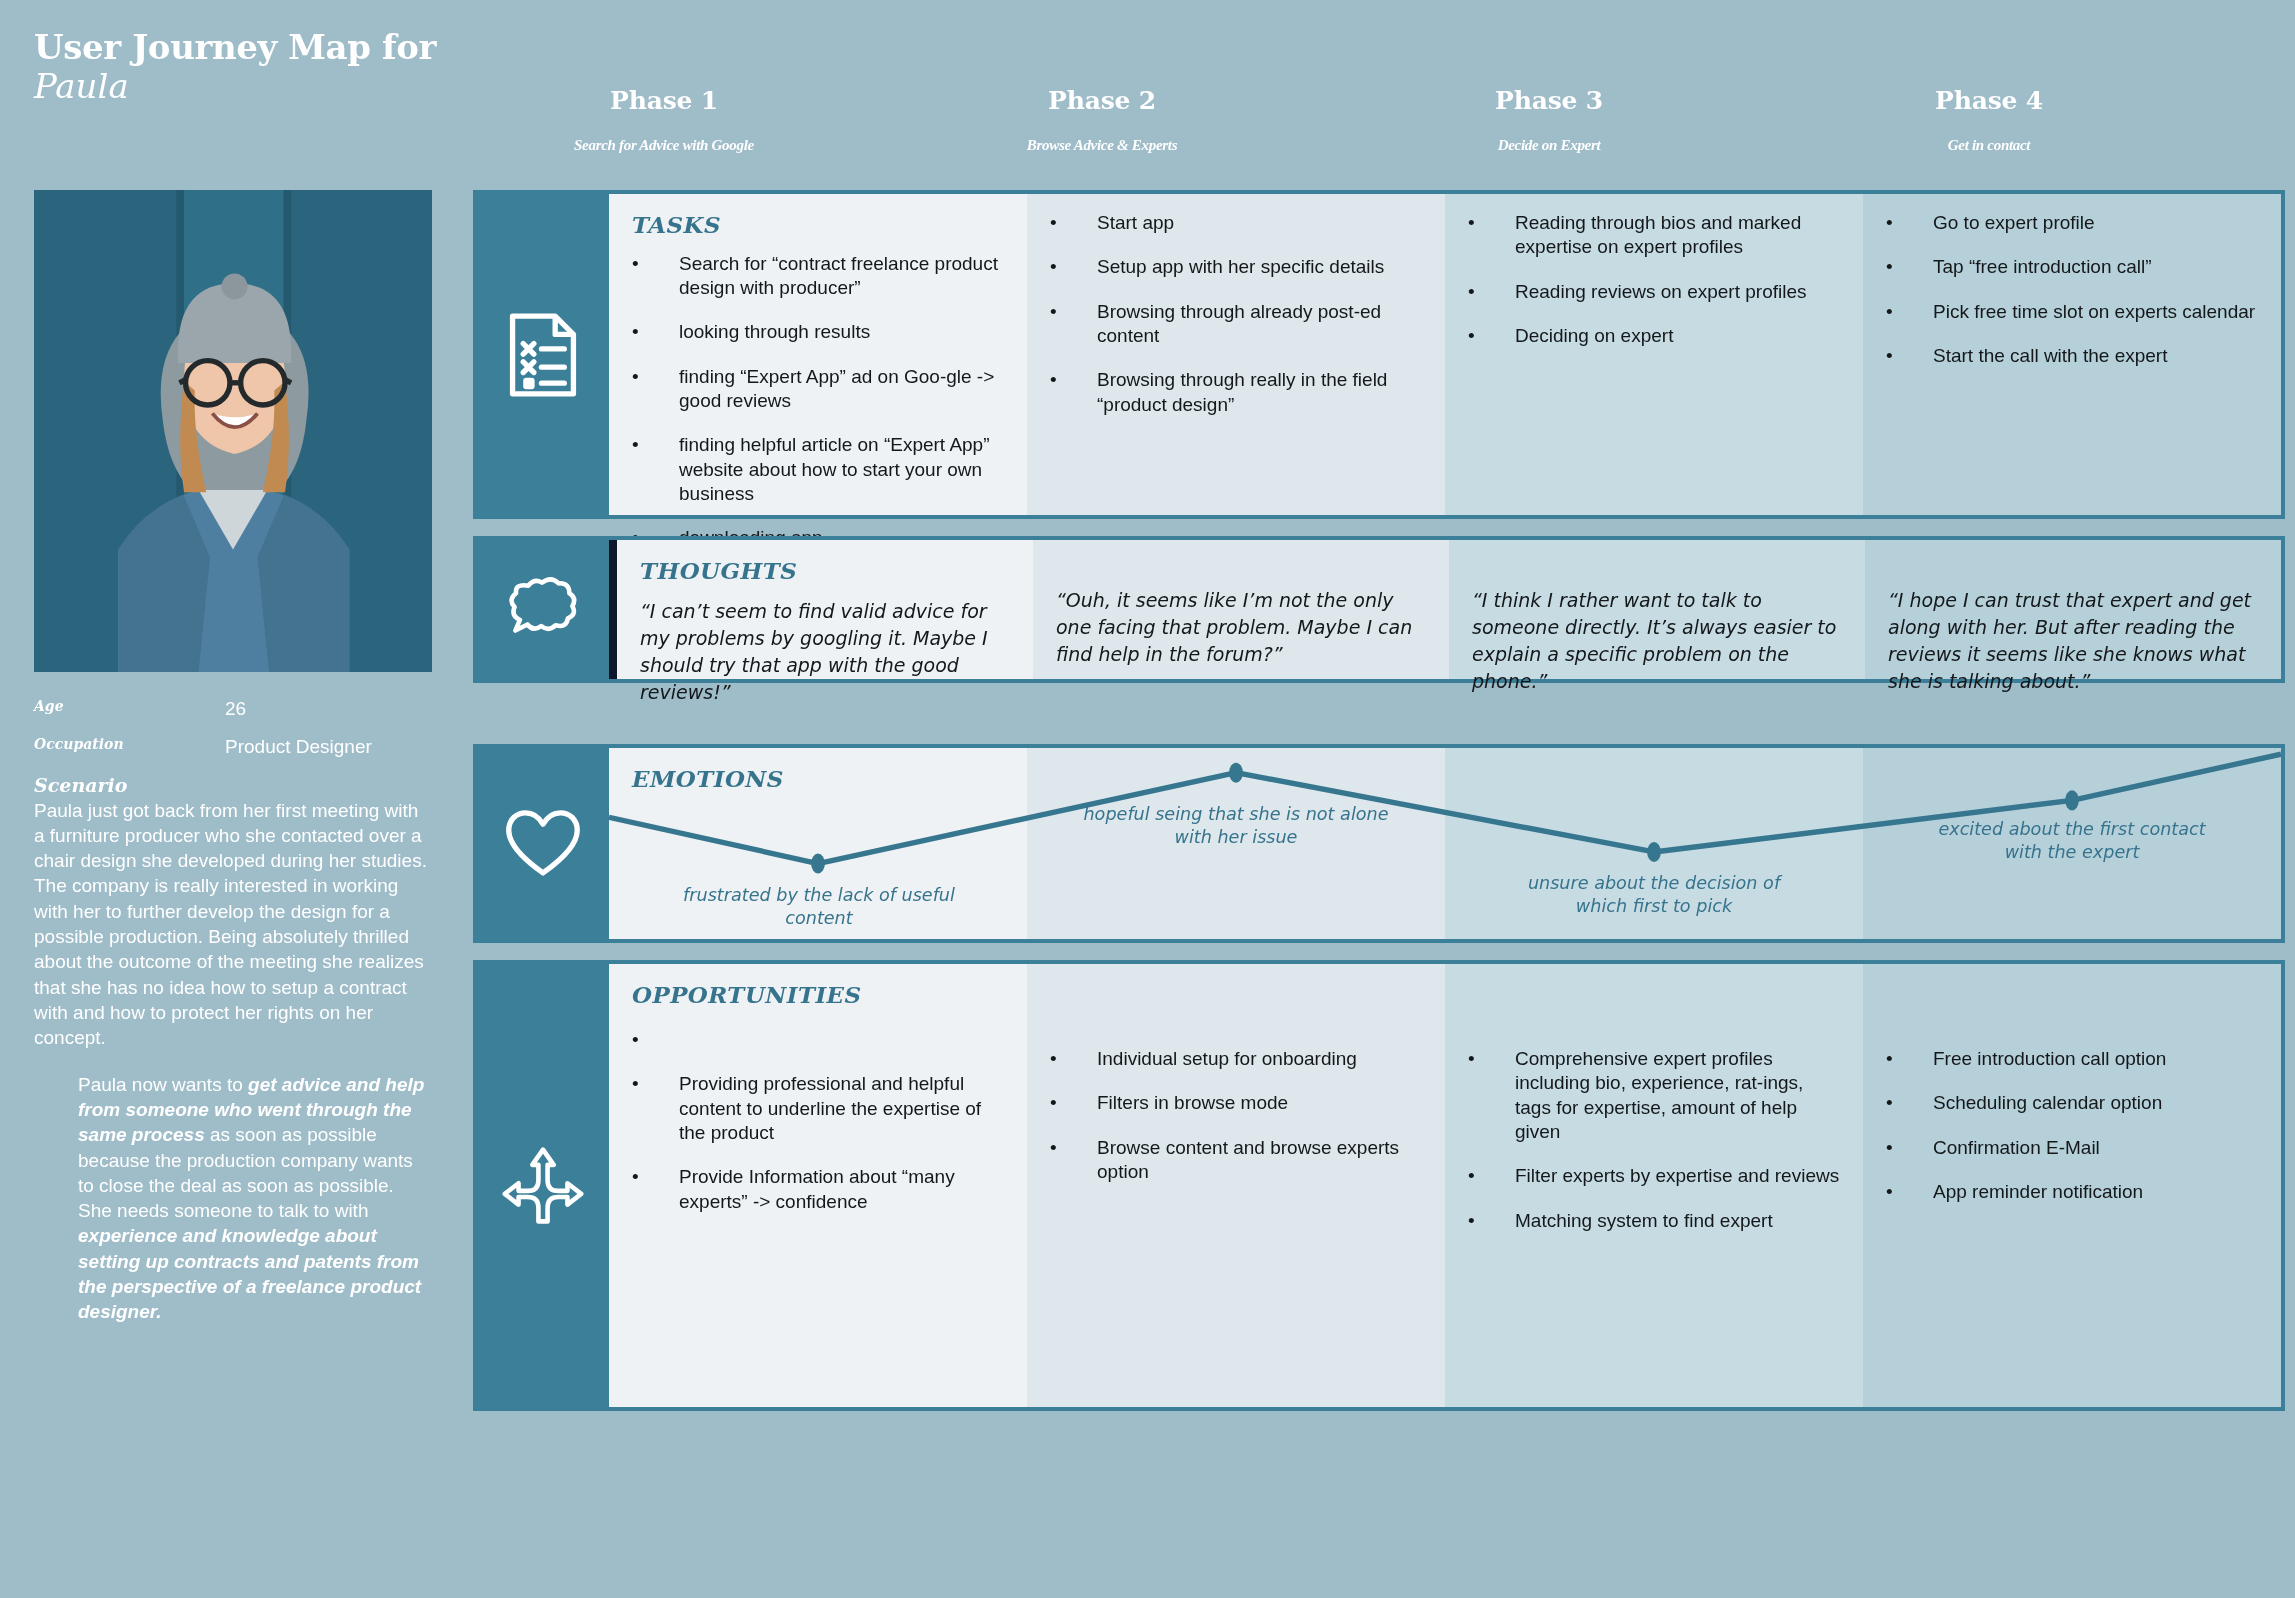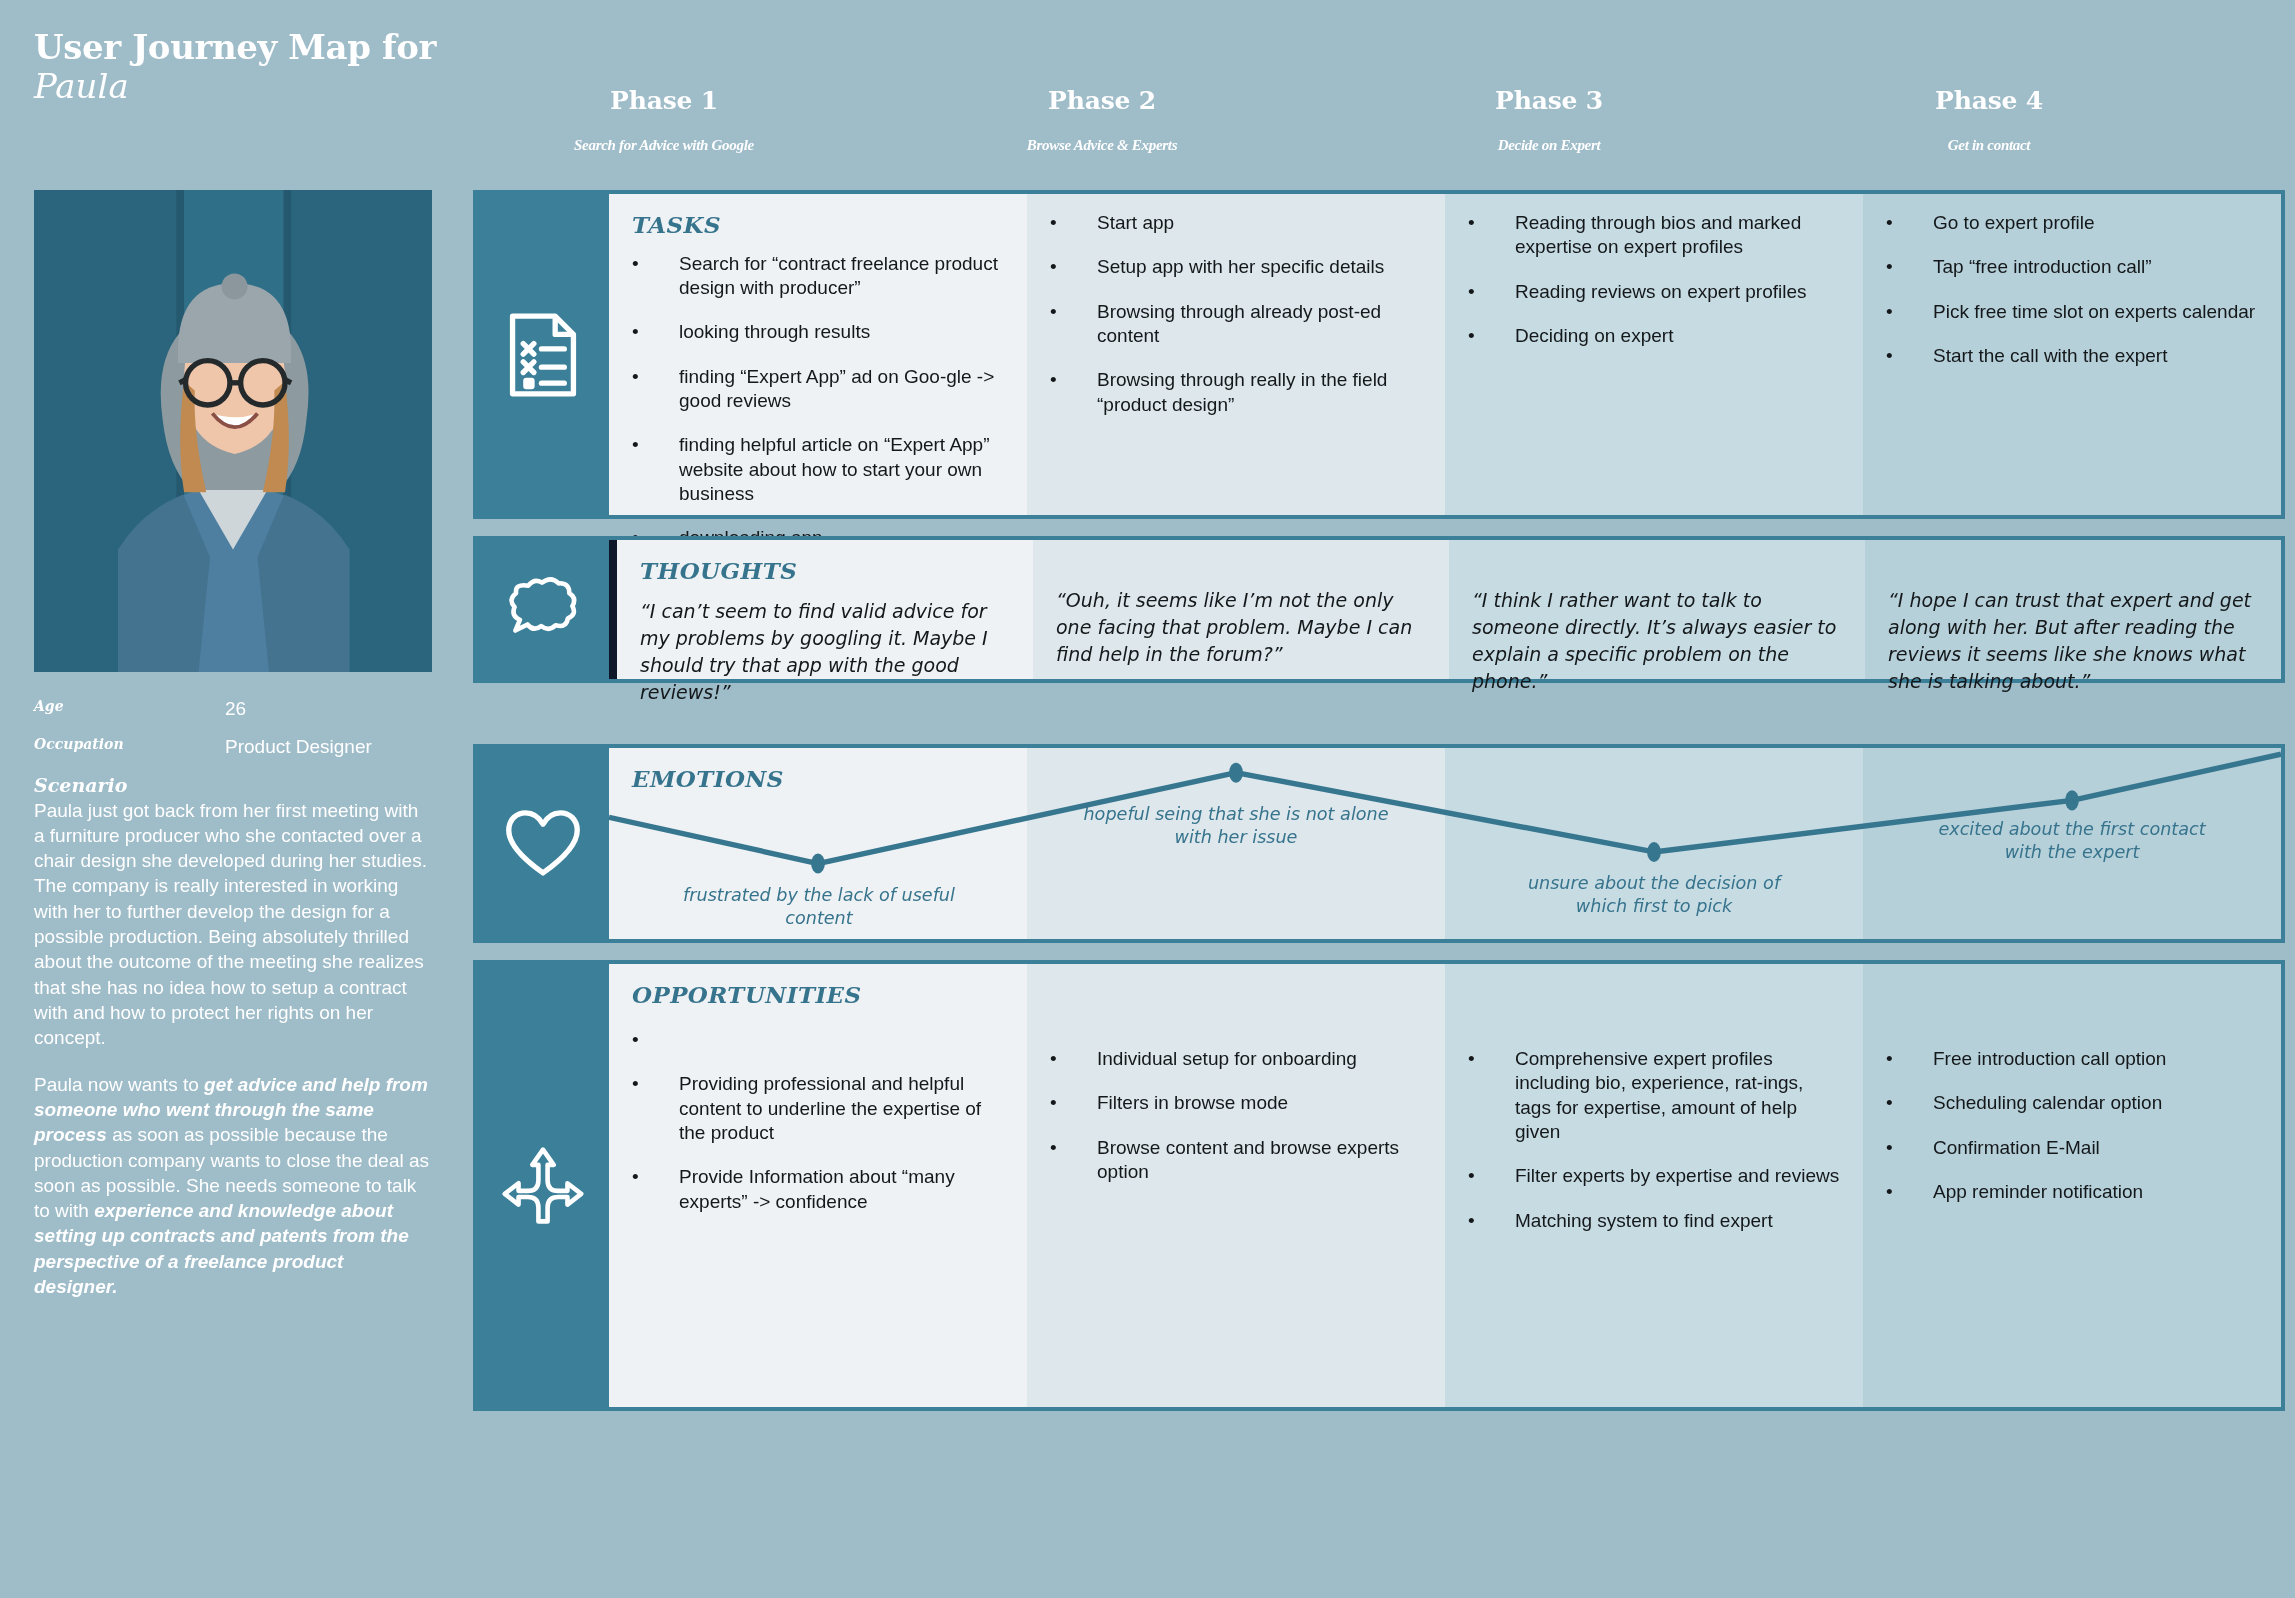--- a/index.html
+++ b/index.html
@@ -20,21 +20,21 @@
   .phase-name{font-family:Liberation Serif, serif;font-weight:bold;font-style:italic;font-size:15px;line-height:1.35;letter-spacing:-0.3px;margin-top:19px;}
   
   #persona{position:absolute;left:34px;top:190px;width:398px;}
   #persona-photo{width:398px;height:482px;overflow:hidden;position:relative;background:#2e6e86;}
   #persona-meta{margin-top:26px;color:#ffffff;}
   .meta-row{display:flex;margin-bottom:15.3px;font-size:19px;line-height:1.2;}
   .meta-key{font-family:"DejaVu Serif",serif;font-style:italic;font-weight:bold;width:191px;font-size:14px;}
   .meta-val{font-size:19px;}
   #scenario-label{font-family:"DejaVu Serif",serif;font-style:italic;font-weight:bold;font-size:19px;color:#ffffff;margin-top:7.7px;}
   .scenario-p{color:#ffffff;font-size:19px;line-height:1.33;margin-top:1.5px;text-align:left;}
-  .scenario-p.second{margin-top:21.4px;}
+  .scenario-p.second{margin-top:21.4px;margin-left:44px;}
   .sc-bold{font-weight:bold;font-style:italic;}
   
   .row{position:absolute;left:450px;box-sizing:border-box;border:4.6px solid #3b7f99;background:#0f172a;display:flex;margin-left:23px;}
   .row-iconcol{width:132px;flex:0 0 132px;background:#3b7f99;display:flex;align-items:center;justify-content:center;}
   .cells{flex:1;display:flex;}
   .cell{flex:1 1 0;box-sizing:border-box;padding:17px 23px 13.8px 23px;position:relative;min-width:0;}
   .cell.c0{background:#eef2f4;}
   .cell.c1{background:#dde7ec;}
   .cell.c2{background:#c7dbe3;}
   .cell.c3{background:#b6d0da;}

